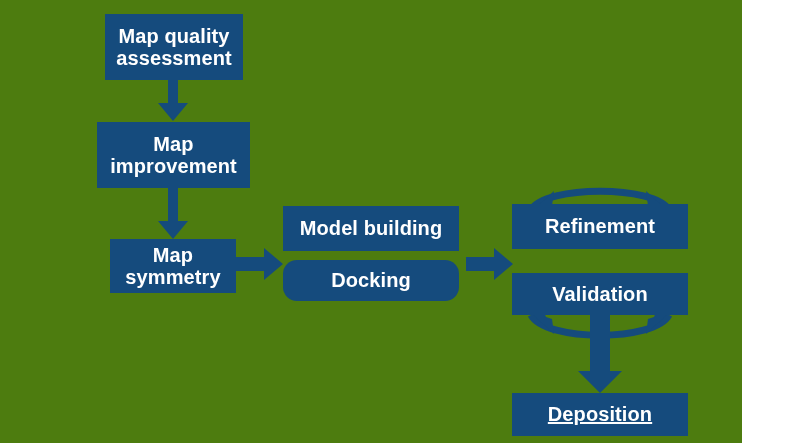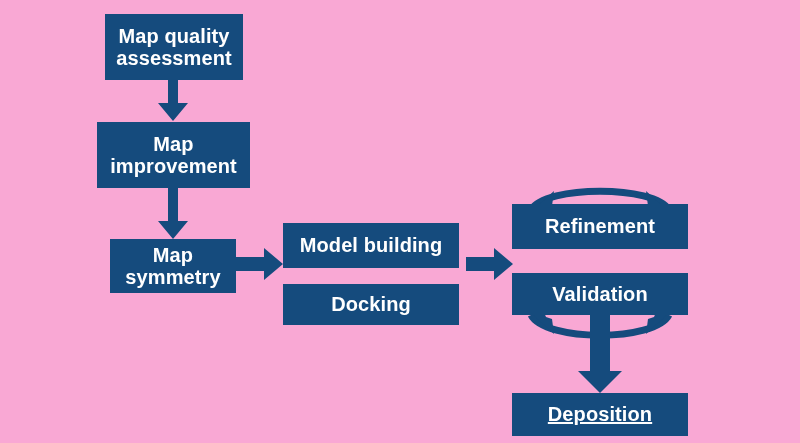--- a/index.html
+++ b/index.html
@@ -5,23 +5,23 @@
   html, body {
     margin: 0;
     padding: 0;
     background: #ffffff;
   }
   body {
     font-family: "Liberation Sans", sans-serif;
   }
   #canvas {
     position: relative;
-    width: 800px;
+    width: 742px;
     height: 443px;
-    background: #f9a8d4;
+    background: #4d7c0f;
     overflow: hidden;
   }
   .node {
     position: absolute;
     background: #154B7D;
     color: #ffffff;
     display: flex;
     align-items: center;
     justify-content: center;
     text-align: center;
@@ -105,25 +105,25 @@
   <div class="node" style="left:97px; top:122px; width:153px; height:66px;">
     <span class="node-label">Map
 improvement</span>
   </div>
 
   <div class="node" style="left:110px; top:239px; width:126px; height:54px;">
     <span class="node-label">Map
 symmetry</span>
   </div>
 
-  <div class="node" style="left:283px; top:223px; width:176px; height:45px;">
+  <div class="node" style="left:283px; top:206px; width:176px; height:45px;">
     <span class="node-label">Model building</span>
   </div>
 
-  <div class="node" style="left:283px; top:284px; width:176px; height:41px;">
+  <div class="node" style="left:283px; top:260px; width:176px; height:41px;border-radius:14px;">
     <span class="node-label">Docking</span>
   </div>
 
   <div class="node" style="left:512px; top:204px; width:176px; height:45px;">
     <span class="node-label">Refinement</span>
   </div>
 
   <div class="node" style="left:512px; top:273px; width:176px; height:42px;">
     <span class="node-label">Validation</span>
   </div>

